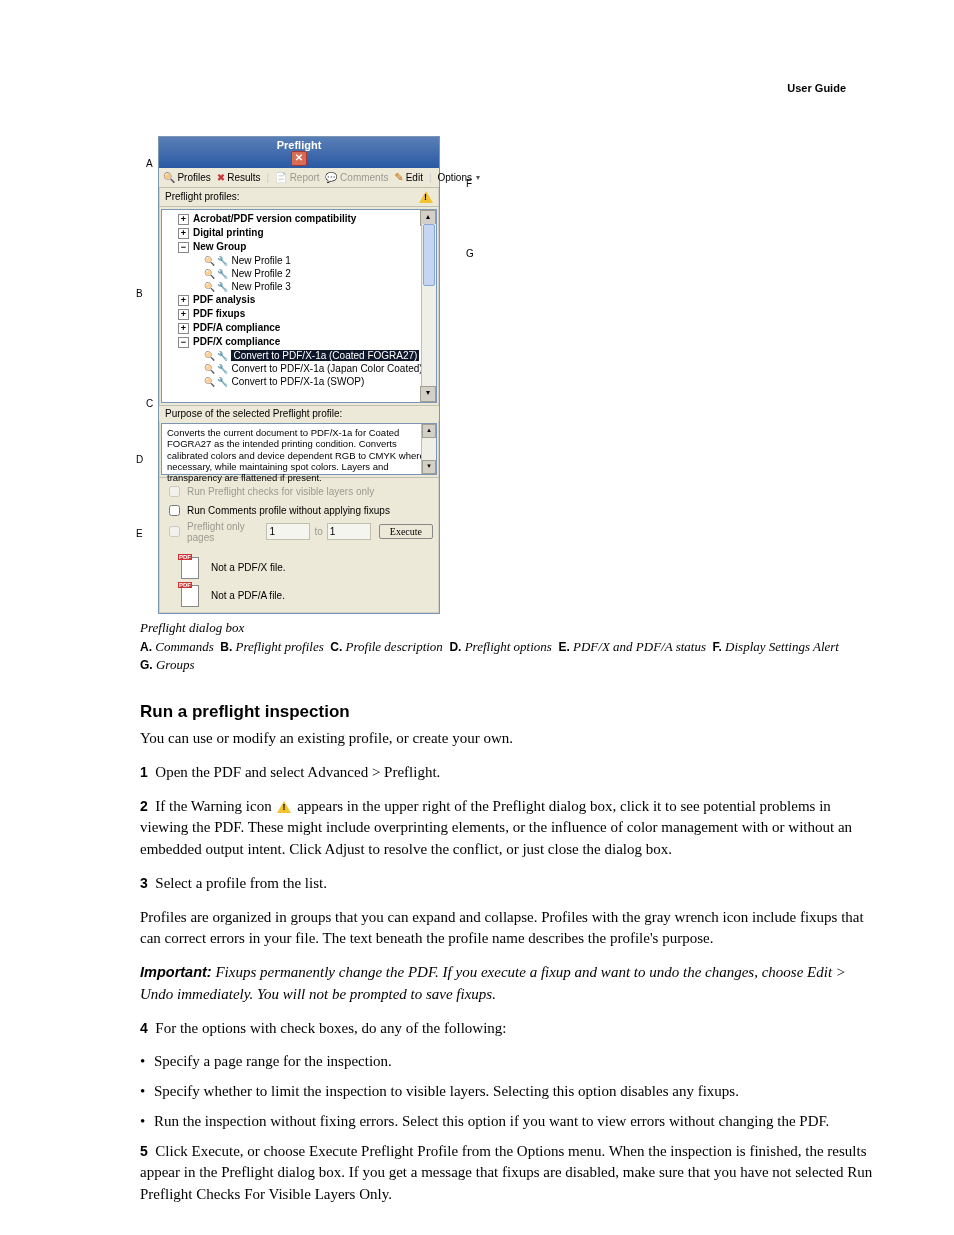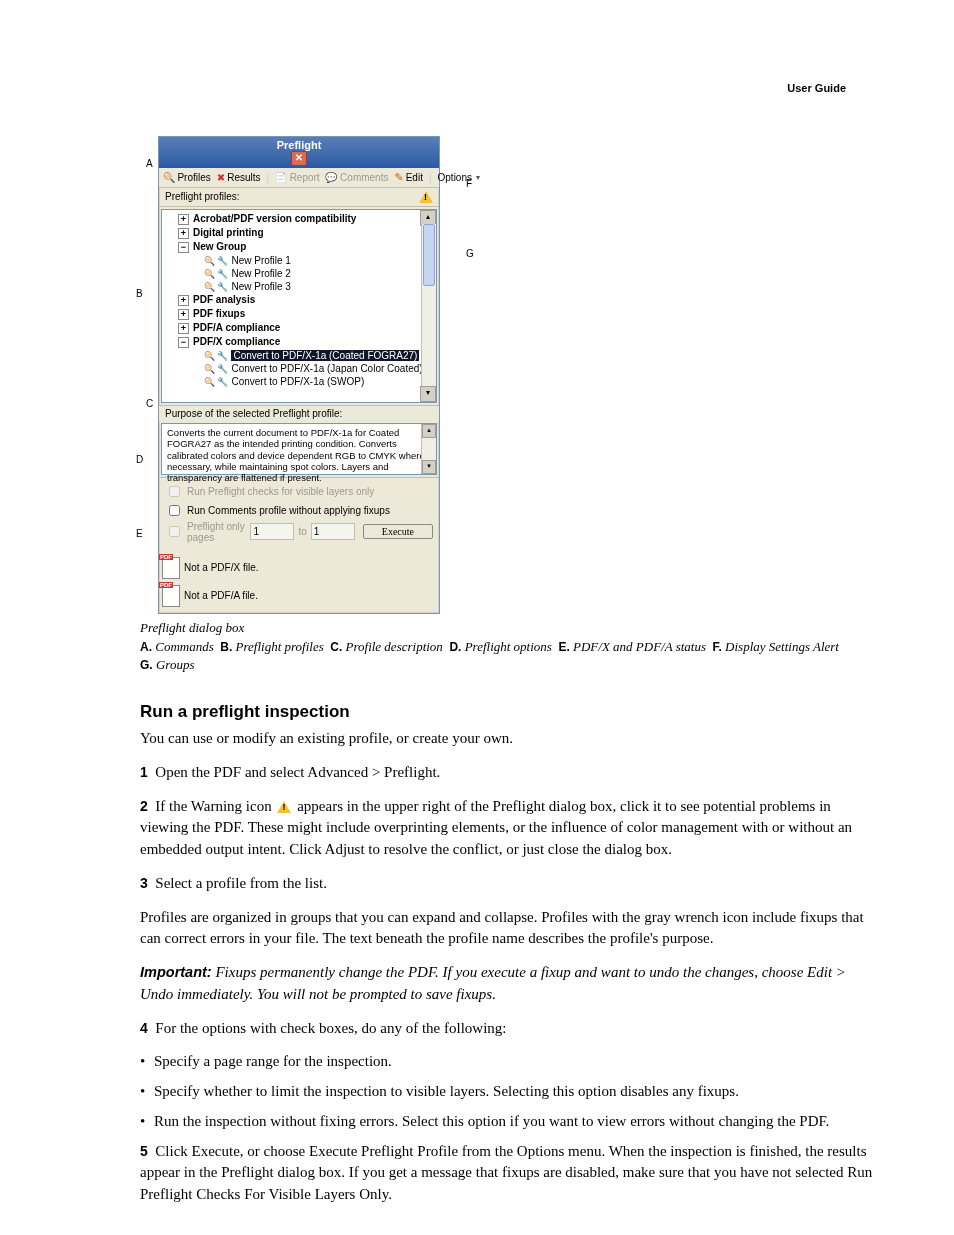--- a/index.html
+++ b/index.html
@@ -149,25 +149,25 @@
   }
   .purpose-box .mini-scroll { position:absolute; right:0; top:0; bottom:0; width:14px; background:#efefe8; border-left:1px solid #c0c0b0;}
   .purpose-box .mini-scroll .su,.purpose-box .mini-scroll .sd{position:absolute;left:0;right:0;height:12px;background:#d4d0c8;border:1px solid #a0a090;font-size:7px;text-align:center;line-height:10px;}
   .purpose-box .mini-scroll .su{top:0}.purpose-box .mini-scroll .sd{bottom:0}
   .opts { padding: 3px 6px 6px; font-size: 10px; border-top: 1px solid #c0c0b0; }
   .opts .row { margin: 2px 0; display: flex; align-items: center; gap: 4px; }
   .opts .dim { color: #9a9a90; }
   .opts input.cb { width: 11px; height: 11px; }
   .opts input.tf { width: 38px; height: 13px; border: 1px solid #c0c0b0; background: #f5f5f0; font-size: 10px; }
   .opts button {
-    font-family: Tahoma; font-size: 10px; padding: 1px 18px;
+    font-family: Tahoma; font-size: 10px; padding: 1px 10px;
     background: #ece9d8; border: 1px solid #888; border-radius: 2px;
   }
   .statusrow {
-    display: flex; align-items: center; gap: 0; padding: 6px 3px;
+    display: flex; align-items: center; gap: 8px; padding: 6px 22px;
   }
   .statusrow .badge {
     width: 22px; height: 22px; position: relative;
   }
   .statusrow .badge::before {
     content:""; position:absolute; left:0; top:0; width:16px; height:20px;
     background:#fff; border:1px solid #888;
   }
   .statusrow .badge::after {
     content:"PDF"; position:absolute; left:-3px; top:-3px; font-size:6px;

